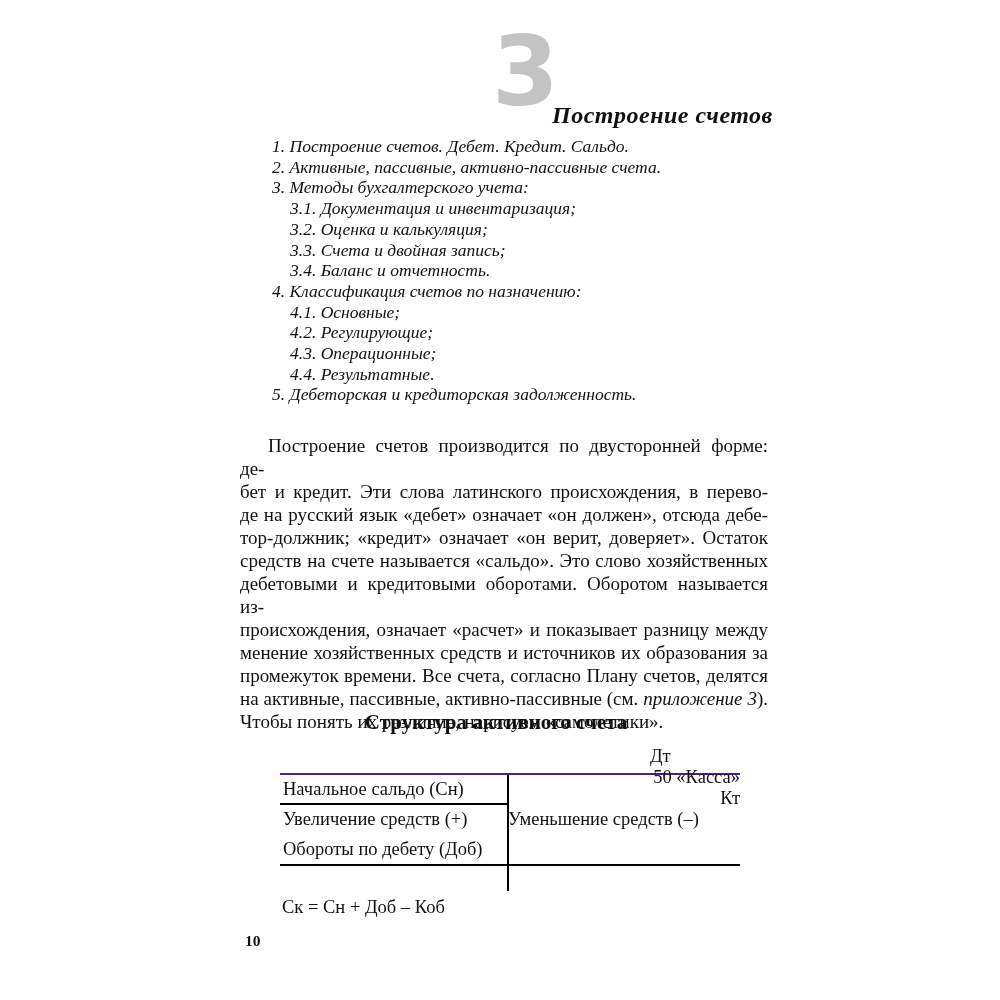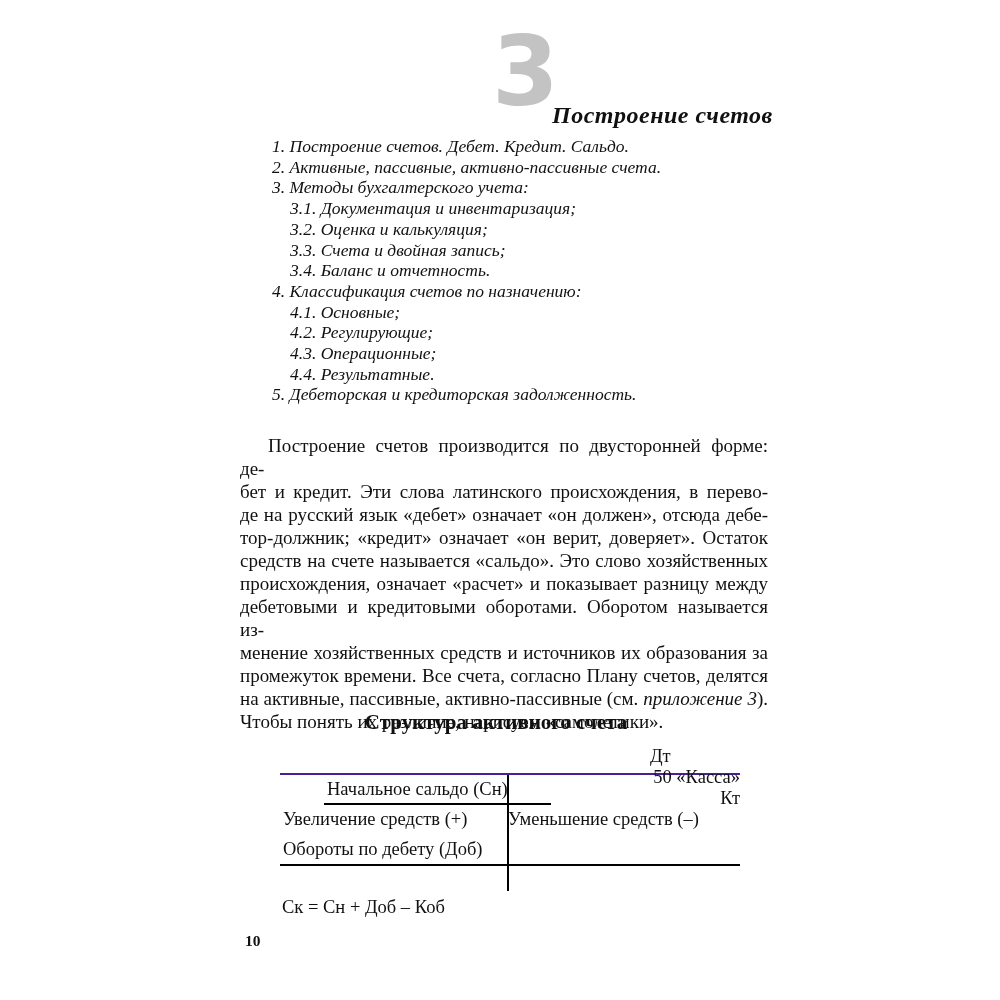--- a/index.html
+++ b/index.html
@@ -106,21 +106,21 @@
     left: 227px;
     top: 0;
     width: 2px;
     height: 116px;
     background: #000;
   }
   .t-row { display: flex; align-items: center; }
   .t-row .cl { width: 227px; padding-left: 3px; box-sizing: border-box; height: 100%; display: flex; align-items: center; }
   .t-row .cr { flex: 1; padding-left: 1px; }
   .t-row.r1 { height: 30px; }
-  .t-row.r1 .cl { border-bottom: 2px solid #000; margin-left: 44px; }
+  .t-row.r1 .cl { border-bottom: 2px solid #000; }
   .t-row.r2 { height: 29px; }
   .t-row.r3 { height: 30px; border-bottom: 2px solid #000; }
   .t-row.r4 { height: 27px; }
 
   .formula {
     position: absolute;
     left: 282px;
     top: 897px;
     font-size: 18.5px;
   }
@@ -156,22 +156,22 @@
     <div class="toc-line l2">4.4. Результатные.</div>
     <div class="toc-line l1">5. Дебеторская и кредиторская задолженность.</div>
   </div>
 
   <div class="body-text">
     <div class="body-line first">Построение счетов производится по двусторонней форме: де-</div>
     <div class="body-line">бет и кредит. Эти слова латинского происхождения, в перево-</div>
     <div class="body-line">де на русский язык «дебет» означает «он должен», отсюда дебе-</div>
     <div class="body-line">тор-должник; «кредит» означает «он верит, доверяет». Остаток</div>
     <div class="body-line">средств на счете называется «сальдо». Это слово хозяйственных</div>
+    <div class="body-line">дебетовыми и кредитовыми оборотами. Оборотом называется из-</div>
     <div class="body-line">происхождения, означает «расчет» и показывает разницу между</div>
-    <div class="body-line">дебетовыми и кредитовыми оборотами. Оборотом называется из-</div>
     <div class="body-line">менение хозяйственных средств и источников их образования за</div>
     <div class="body-line">промежуток времени. Все счета, согласно Плану счетов, делятся</div>
     <div class="body-line"><span>на активные, пассивные, активно-пассивные (см. </span><span class="it">приложение 3</span><span>).</span></div>
     <div class="body-line last">Чтобы понять их различие, нарисуем «самолетики».</div>
   </div>
 
   <div class="section-heading">Структура активного счета</div>
 
   <div class="taccount">
     <div class="t-header">

